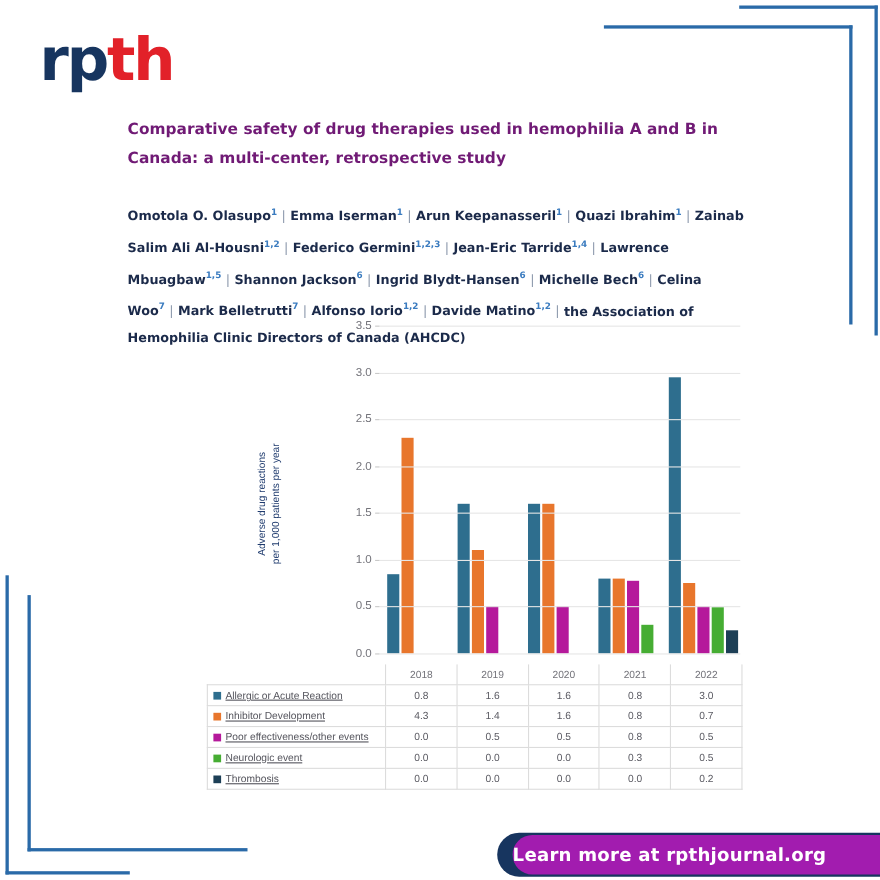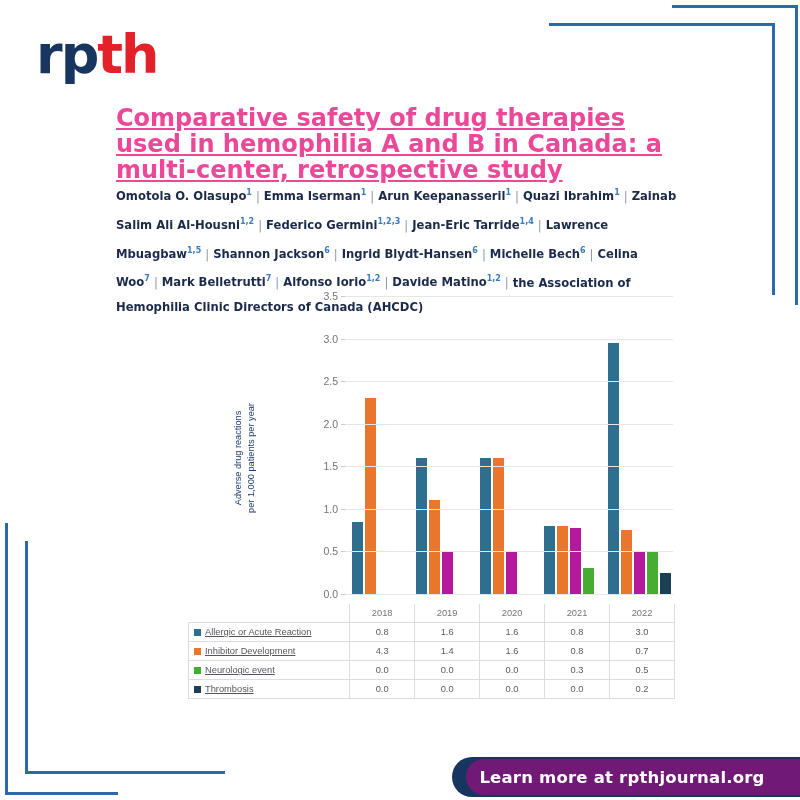--- a/index.html
+++ b/index.html
@@ -56,26 +56,25 @@
     font-size: 10px;
     vertical-align: super;
   }
 
   
   #article-title {
     position: absolute;
     left: 116px;
     top: 105px;
     width: 580px;
-    color: #ec4899;
+    color: #701a75;
     font-family: "DejaVu Sans", sans-serif;
     font-weight: bold;
-    font-size: 24px;
+    font-size: 14px;
     line-height: 26px;
-    text-decoration: underline;
   }
 
   
   #authors {
     position: absolute;
     left: 116px;
     top: 180px;
     width: 580px;
     color: #1b2a4a;
     font-family: "DejaVu Sans", sans-serif;
@@ -245,25 +244,24 @@
     height: 40px;
     background: #17355f;
     border-radius: 20px 0 0 20px;
   }
   #cta-pill {
     position: absolute;
     left: 14px;
     top: 2px;
     width: 334px;
     height: 36px;
-    background: #701a75;
+    background: #a21caf;
     border-radius: 18px 0 0 18px;
     display: flex;
     align-items: center;
-    justify-content: center;
   }
   #cta-text {
     color: #ffffff;
     font-family: "DejaVu Sans", sans-serif;
     font-weight: bold;
     font-size: 16.5px;
     letter-spacing: 0.2px;
     padding-right: 22px;
   }
 </style>
@@ -380,20 +378,28 @@
           </tr>
           <tr>
             <td class="lbl-cell"><span class="swatch" style="background: rgb(232, 118, 44);"></span><span>Inhibitor Development</span></td>
             <td class="val-cell">4.3</td>
             <td class="val-cell">1.4</td>
             <td class="val-cell">1.6</td>
             <td class="val-cell">0.8</td>
             <td class="val-cell">0.7</td>
           </tr>
           <tr>
+            <td class="lbl-cell"><span class="swatch" style="background: rgb(181, 25, 155);"></span><span>Poor effectiveness/other events</span></td>
+            <td class="val-cell">0.0</td>
+            <td class="val-cell">0.5</td>
+            <td class="val-cell">0.5</td>
+            <td class="val-cell">0.8</td>
+            <td class="val-cell">0.5</td>
+          </tr>
+          <tr>
             <td class="lbl-cell"><span class="swatch" style="background: rgb(70, 173, 51);"></span><span>Neurologic event</span></td>
             <td class="val-cell">0.0</td>
             <td class="val-cell">0.0</td>
             <td class="val-cell">0.0</td>
             <td class="val-cell">0.3</td>
             <td class="val-cell">0.5</td>
           </tr>
           <tr>
             <td class="lbl-cell"><span class="swatch" style="background: rgb(29, 63, 86);"></span><span>Thrombosis</span></td>
             <td class="val-cell">0.0</td>

